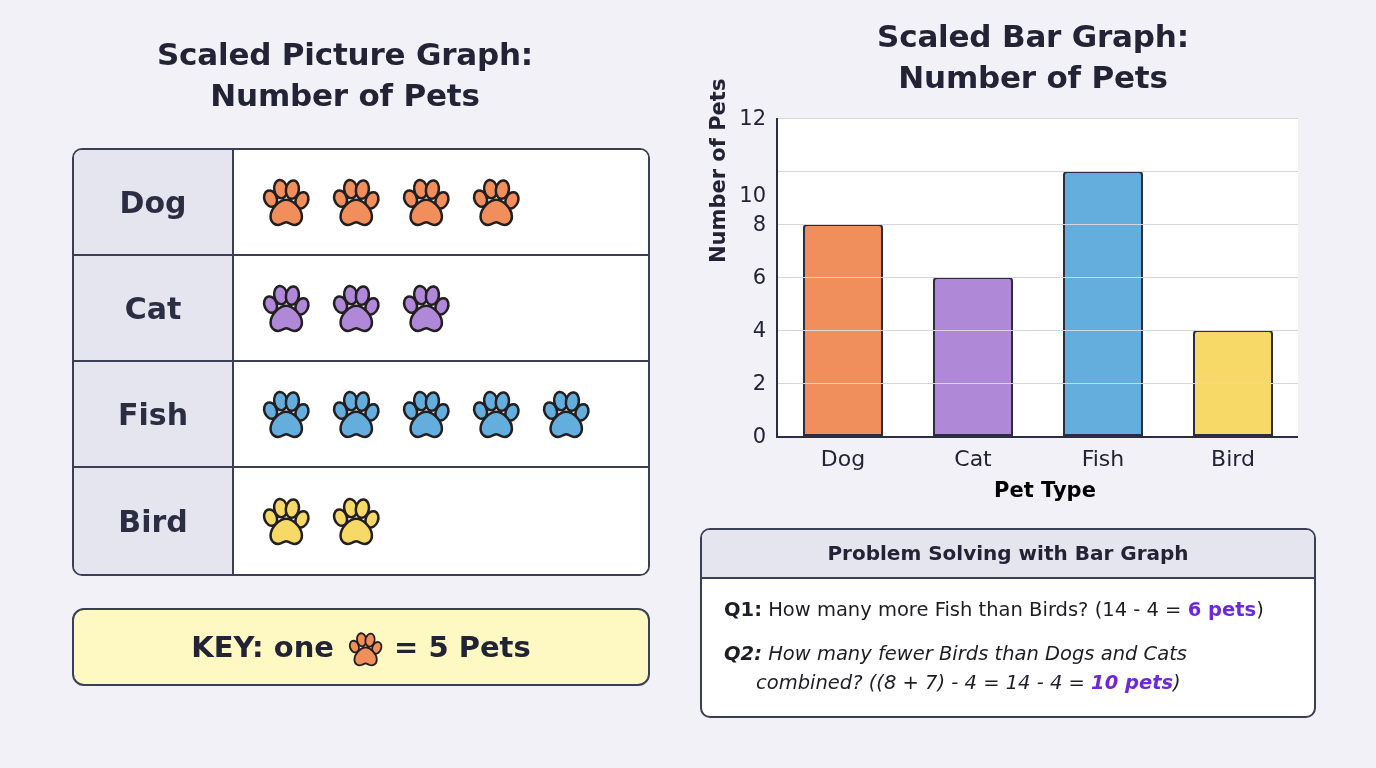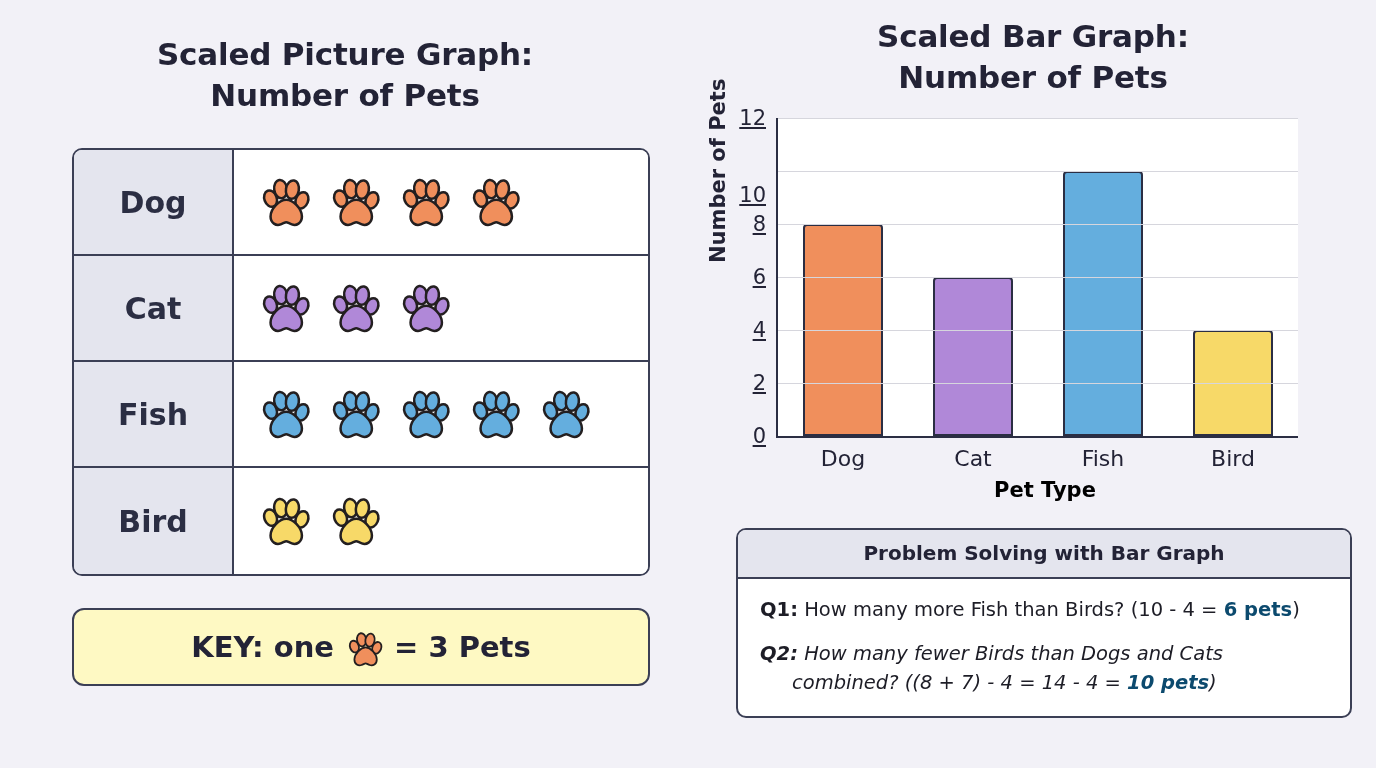--- a/index.html
+++ b/index.html
@@ -173,21 +173,20 @@
     background: #d6d6dd;
   }
   .ytick {
     position: absolute;
     right: 100%;
     transform: translateY(-50%);
     padding-right: 12px;
     font-size: 21px;
     color: #232336;
     white-space: nowrap;
-    text-decoration: underline;
   }
   .bars {
     position: absolute;
     inset: 0;
     display: flex;
     flex-direction: row;
     align-items: flex-end;
     justify-content: space-around;
   }
   .bar-slot {
@@ -219,21 +218,20 @@
   .problem-box {
     position: absolute;
     left: 10px;
     top: 528px;
     width: 616px;
     border: 2px solid #3b3f55;
     border-radius: 10px;
     background: #ffffff;
     box-sizing: border-box;
     overflow: hidden;
-    margin-left: 36px;
   }
   .problem-head {
     background: #e4e5ee;
     border-bottom: 2px solid #3b3f55;
     text-align: center;
     font-size: 20px;
     font-weight: 700;
     color: #232336;
     padding: 11px 0 12px;
   }
@@ -242,21 +240,21 @@
   }
   .qline {
     font-size: 19.5px;
     line-height: 1.52;
     color: #1d1d26;
     margin-bottom: 14px;
     text-indent: 0;
   }
   .qline:last-child { margin-bottom: 0; font-style: italic; }
   .qline .qtag { font-weight: 700; }
-  .qline .ans { color: #0c4a6e; font-weight: 600; }
+  .qline .ans { color: #6d28d9; font-weight: 600; }
   .q2-cont { display: block; padding-left: 32px; }
 </style>
 </head>
 <body>
 
 <div class="page">
 
   <div class="col-left">
 
     <div class="panel-title title-left">
@@ -387,21 +385,21 @@
 
     <div class="key-box">
       <span>KEY: one</span>
       <span class="paw-inline" id="key-paw"><svg viewBox="0 0 100 100">
             <ellipse cx="26" cy="44" rx="11" ry="15" fill="#f08f5c" stroke="#231f20" stroke-width="4.5" transform="rotate(-20 26 44)"></ellipse>
             <ellipse cx="44" cy="27" rx="11.5" ry="16.5" fill="#f08f5c" stroke="#231f20" stroke-width="4.5" transform="rotate(-8 44 27)"></ellipse>
             <ellipse cx="65" cy="28" rx="11.5" ry="16.5" fill="#f08f5c" stroke="#231f20" stroke-width="4.5" transform="rotate(10 65 28)"></ellipse>
             <ellipse cx="82" cy="47" rx="11" ry="15" fill="#f08f5c" stroke="#231f20" stroke-width="4.5" transform="rotate(22 82 47)"></ellipse>
             <path d="M54 46 C66 46 82 62 82 76 C82 88 72 93 64 90 C59 88 56 86 54 86 C52 86 49 88 44 90 C36 93 26 88 26 76 C26 62 42 46 54 46 Z" fill="#f08f5c" stroke="#231f20" stroke-width="4.5" stroke-linejoin="round"></path>
           </svg></span>
-      <span>= 3 Pets</span>
+      <span>= 5 Pets</span>
     </div>
 
   </div>
 
   <div class="col-right">
 
     <div class="panel-title title-right">
       <span class="l1">Scaled Bar Graph:</span>
       <span class="l2">Number of Pets</span>
     </div>
@@ -440,19 +438,19 @@
           <div class="ytick" style="top: 16.6667%; margin-top: 24px;">10</div>
           <div class="gridline" style="top: 0%;"></div>
           <div class="ytick" style="top: 0%;">12</div>
         </div>
       <div class="chart-xlabel">Pet Type</div>
     </div>
 
     <div class="problem-box">
       <div class="problem-head">Problem Solving with Bar Graph</div>
       <div class="problem-body" id="problem-body">
-          <div class="qline"><span class="qtag">Q1:</span><span> How many more Fish than Birds? (10 - 4 = </span><span class="ans">6 pets</span><span>)</span></div>
+          <div class="qline"><span class="qtag">Q1:</span><span> How many more Fish than Birds? (14 - 4 = </span><span class="ans">6 pets</span><span>)</span></div>
           <div class="qline"><span class="qtag">Q2:</span><span> How many fewer Birds than Dogs and Cats</span><span class="q2-cont"><span>combined? ((8 + 7) - 4 = 14 - 4 = </span><span class="ans">10 pets</span><span>)</span></span></div>
         </div>
     </div>
 
   </div>
 </div>
 
 </body></html>

